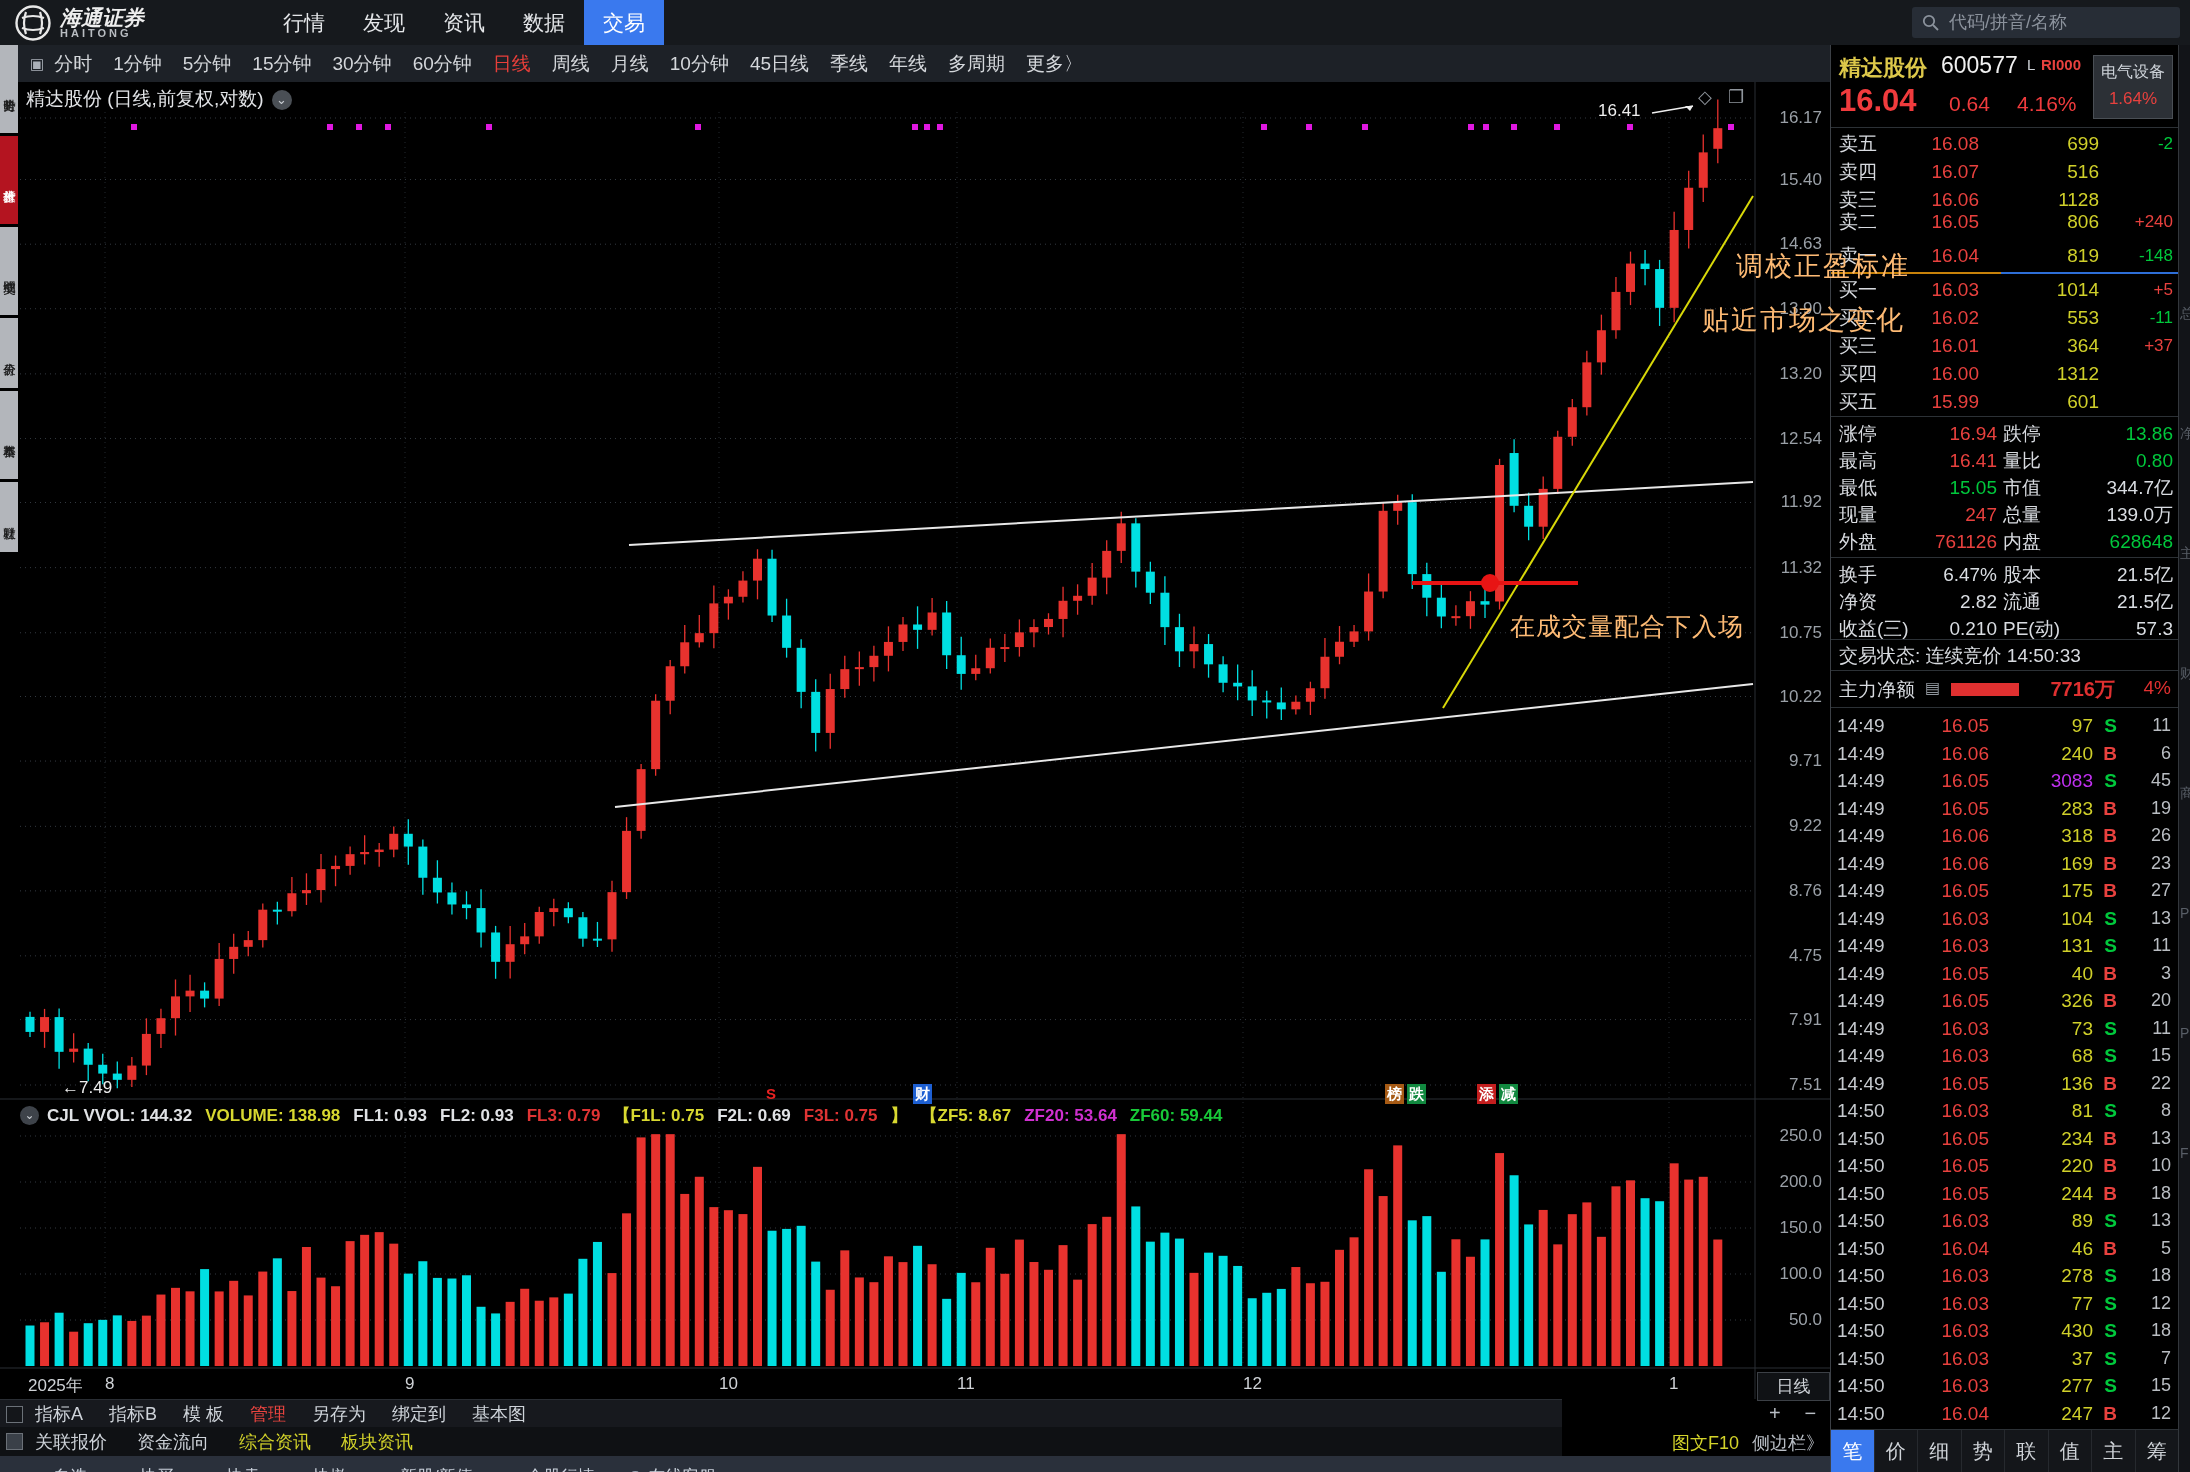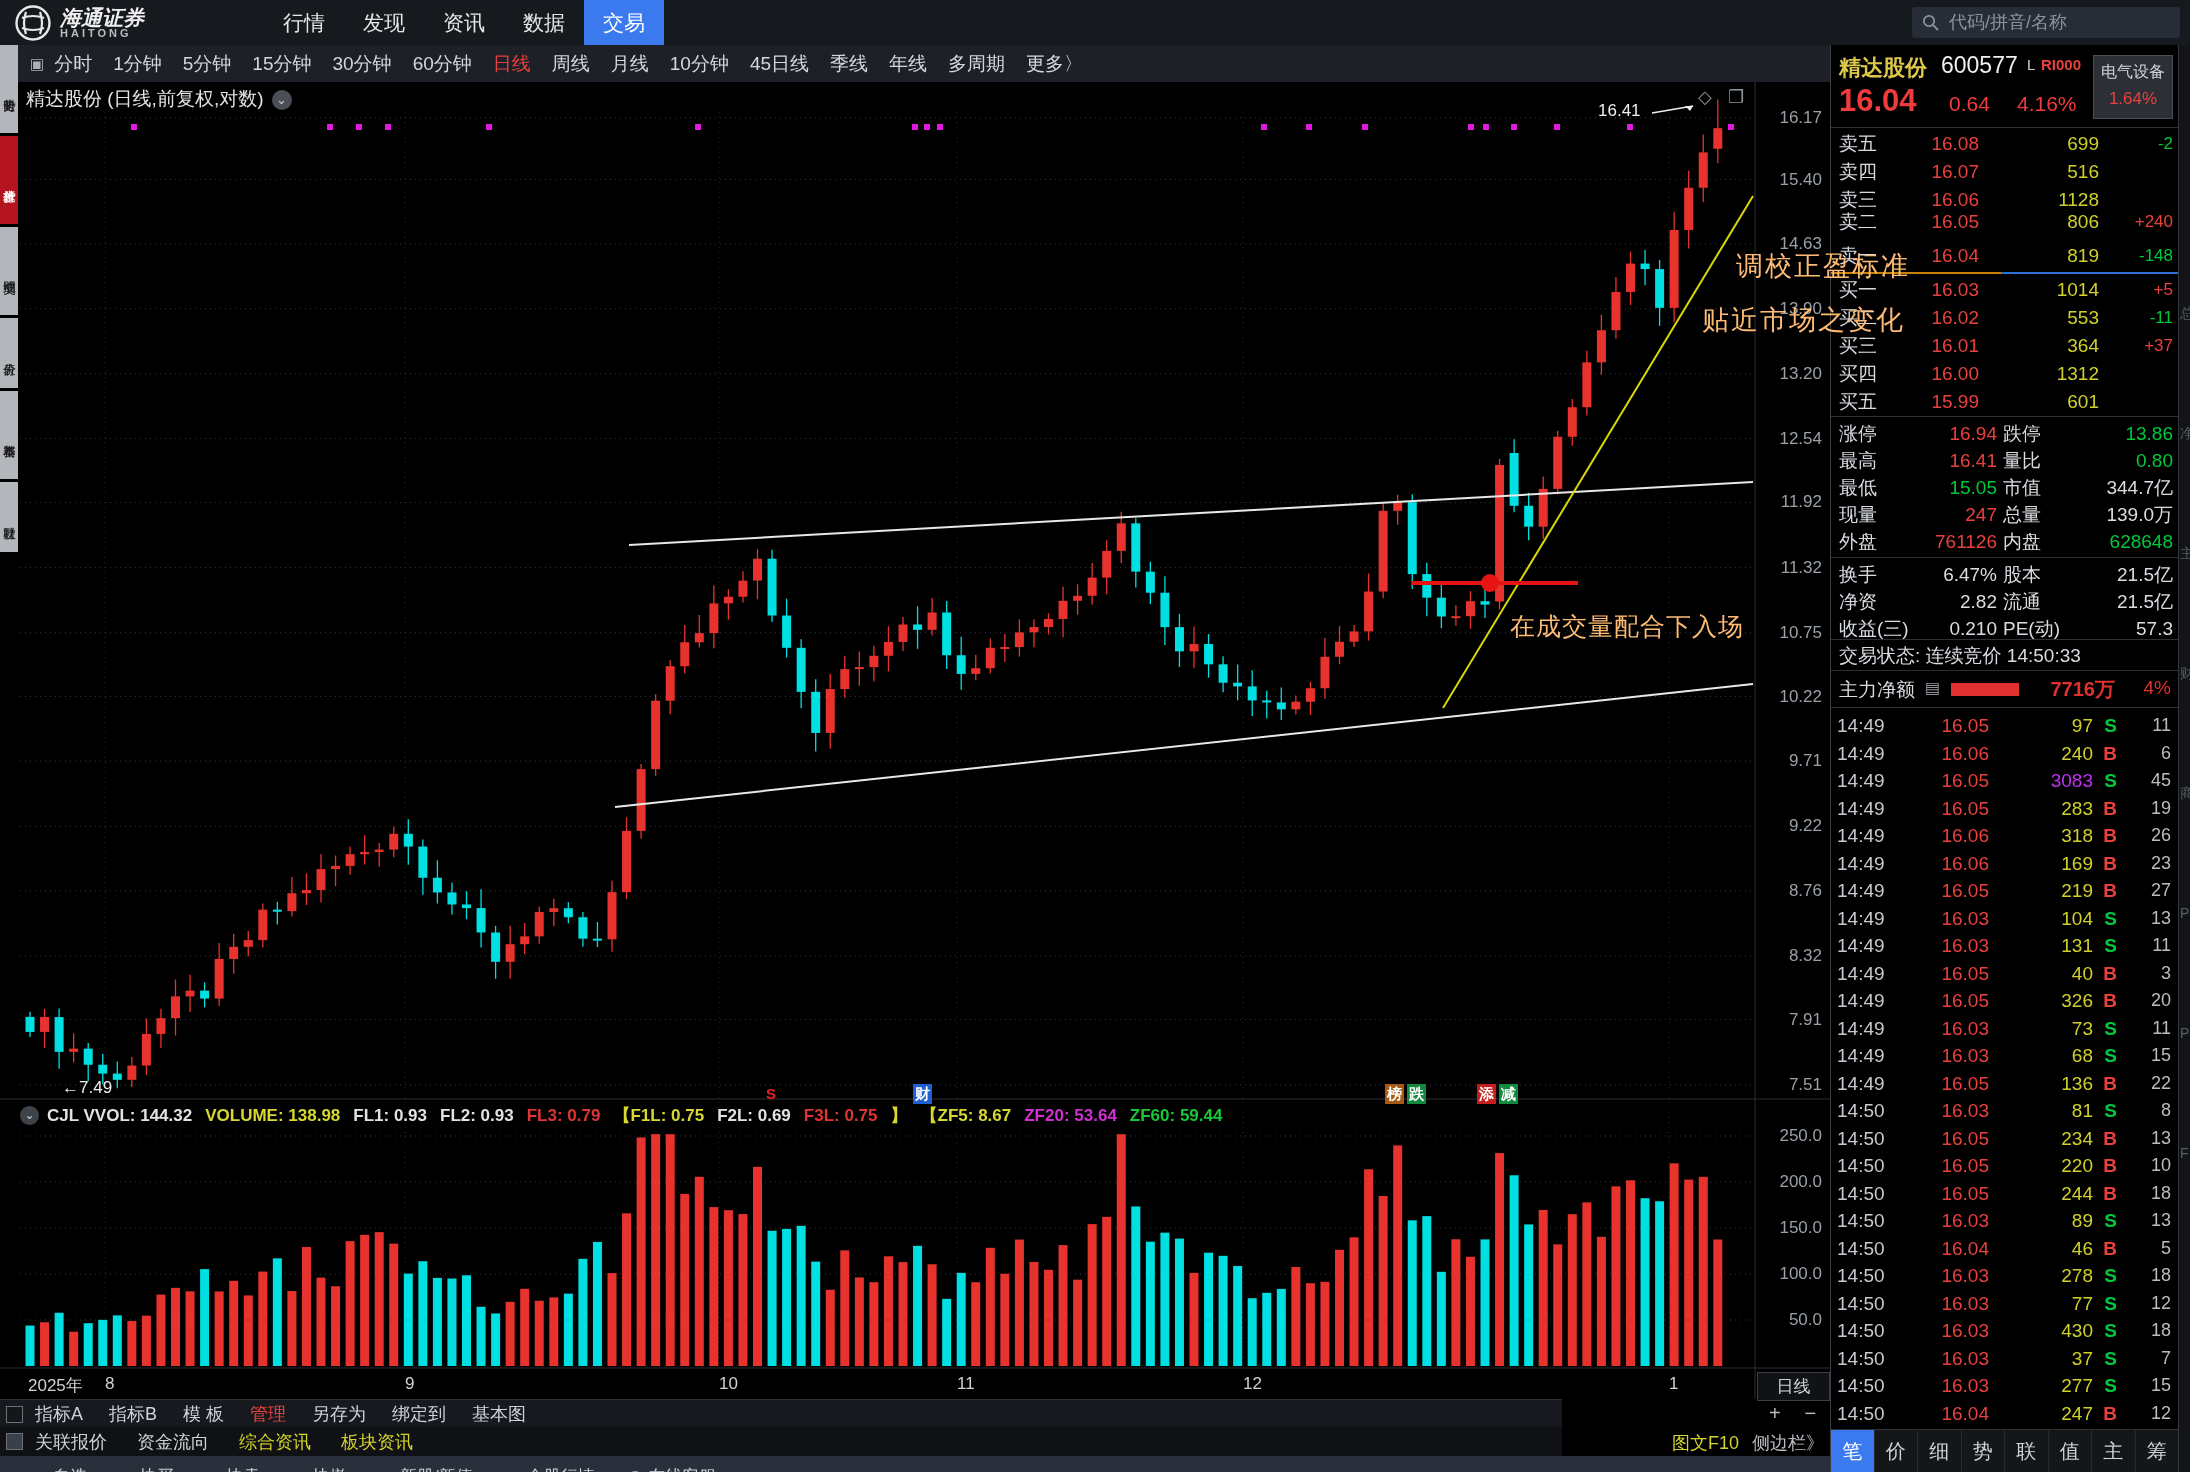--- a/index.html
+++ b/index.html
@@ -579,21 +579,21 @@
     <div class="axis-label" style="left: 1752px; top: 298.732px;">13.90</div>
     <div class="axis-label" style="left: 1752px; top: 363.885px;">13.20</div>
     <div class="axis-label" style="left: 1752px; top: 428.56px;">12.54</div>
     <div class="axis-label" style="left: 1752px; top: 492.494px;">11.92</div>
     <div class="axis-label" style="left: 1752px; top: 557.614px;">11.32</div>
     <div class="axis-label" style="left: 1752px; top: 622.758px;">10.75</div>
     <div class="axis-label" style="left: 1752px; top: 686.508px;">10.22</div>
     <div class="axis-label" style="left: 1752px; top: 751.053px;">9.71</div>
     <div class="axis-label" style="left: 1752px; top: 816.343px;">9.22</div>
     <div class="axis-label" style="left: 1752px; top: 880.874px;">8.76</div>
-    <div class="axis-label" style="left: 1752px; top: 945.852px;">8.32</div>
+    <div class="axis-label" style="left: 1752px; top: 945.852px;">4.75</div>
     <div class="axis-label" style="left: 1752px; top: 1009.57px;">7.91</div>
     <div class="axis-label" style="left: 1752px; top: 1075px;">7.51</div>
     <div class="axis-label" style="left: 1752px; top: 1126px;">250.0</div>
     <div class="axis-label" style="left: 1752px; top: 1172px;">200.0</div>
     <div class="axis-label" style="left: 1752px; top: 1218px;">150.0</div>
     <div class="axis-label" style="left: 1752px; top: 1264px;">100.0</div>
     <div class="axis-label" style="left: 1752px; top: 1310px;">50.0</div>
   </div>
 <div id="date-labels">
     <div class="date-label" style="left: 28px;">2025年</div>
@@ -844,21 +844,21 @@
       <div class="tickrow" style="top: 804.5px;">
         <span class="tm">14:49</span>
         <span class="pr">16.06</span>
         <span class="vl">169</span>
         <span class="bs" style="color: rgb(232, 65, 62);">B</span>
         <span class="ct">23</span>
       </div>
       <div class="tickrow" style="top: 832px;">
         <span class="tm">14:49</span>
         <span class="pr">16.05</span>
-        <span class="vl">219</span>
+        <span class="vl">175</span>
         <span class="bs" style="color: rgb(232, 65, 62);">B</span>
         <span class="ct">27</span>
       </div>
       <div class="tickrow" style="top: 859.5px;">
         <span class="tm">14:49</span>
         <span class="pr">16.03</span>
         <span class="vl">104</span>
         <span class="bs" style="color: rgb(0, 200, 60);">S</span>
         <span class="ct">13</span>
       </div>

